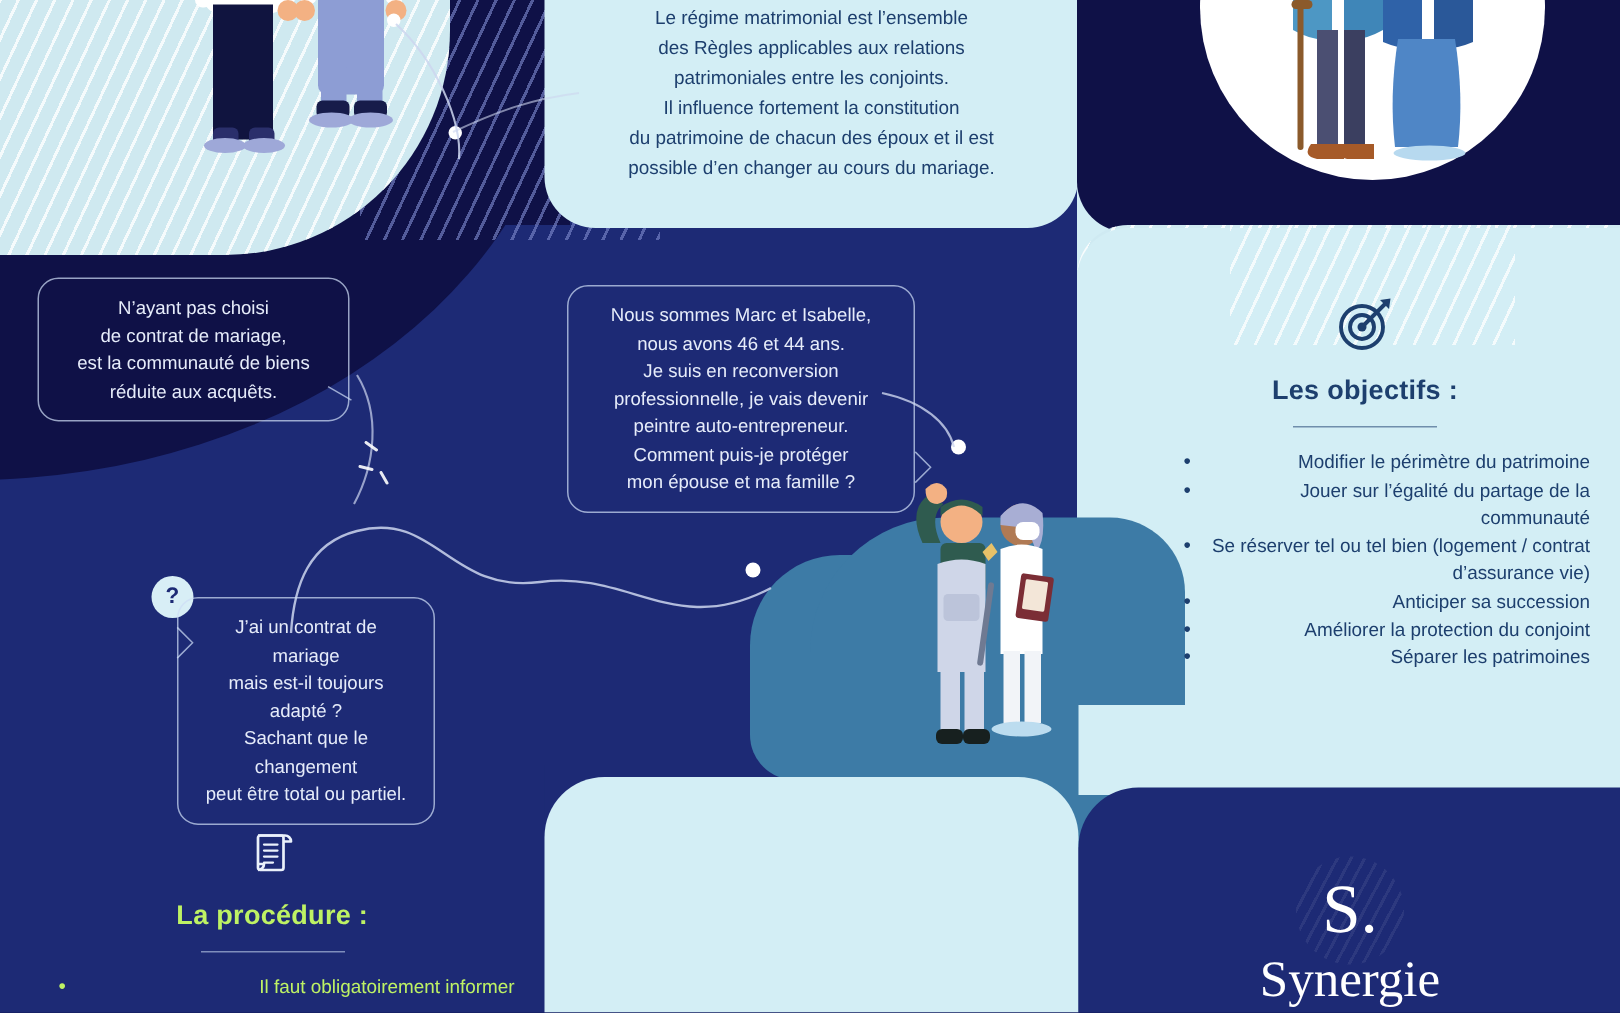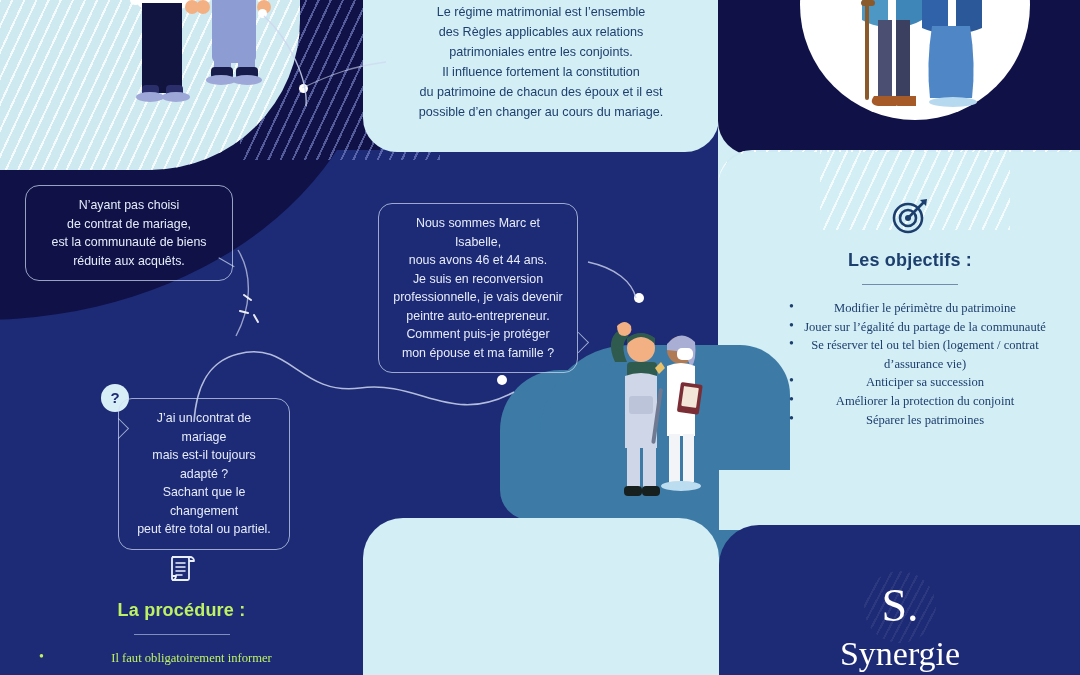--- a/index.html
+++ b/index.html
@@ -109,37 +109,37 @@
   }
   .bubble .tail{
     position:absolute;width:14px;height:14px;
     border-right:1px solid rgba(205,220,245,.72);
     border-bottom:1px solid rgba(205,220,245,.72);
     transform:rotate(-45deg);background:transparent;
   }
 
   #bubble-1{left:25px;top:185px;width:208px;}
   #bubble-1 .tail{right:-8px;bottom:16px;border-right:none;border-bottom:1px solid rgba(205,220,245,.72);width:18px;height:18px;transform:rotate(30deg);}
-  #bubble-2{left:378px;top:190px;width:200px;margin-top:13px;}
+  #bubble-2{left:378px;top:190px;width:232px;}
   #bubble-2 .tail{right:-9px;bottom:22px;}
   #bubble-3{left:118px;top:398px;width:172px;}
   #bubble-3 .tail{left:-8px;top:22px;}
 
   .qmark{
     position:absolute;left:101px;top:384px;width:28px;height:28px;
     border-radius:50%;background:#d8eef6;color:#1d2a75;
     font-weight:bold;font-size:15px;line-height:28px;text-align:center;
   }
 
   
   .sec{position:absolute;text-align:center;}
   .sec .icon{display:block;margin:0 auto;}
   .sec .title{font-size:18px;font-weight:bold;margin-top:14px;letter-spacing:.2px;}
   .sec .rule{width:96px;height:1px;margin:13px auto 0;opacity:.55;}
-  .sec ul{list-style:none;margin:14px 12px 0;padding:0;text-align:center;font-family:Liberation Serif, serif;}
+  .sec ul{list-style:none;margin:14px 0 0;padding:0;text-align:right;}
   .sec li{
     position:relative;padding-left:14px;font-size:12.6px;line-height:18.6px;
   }
   .sec li::before{
     content:"•";position:absolute;left:1px;top:-1px;font-size:14px;
   }
 
   #sec-objectifs{left:760px;top:196px;width:300px;color:#1d3f6e;}
   #sec-objectifs .rule{background:#1d3f6e;}
   #sec-objectifs ul{margin-left:28px;}

